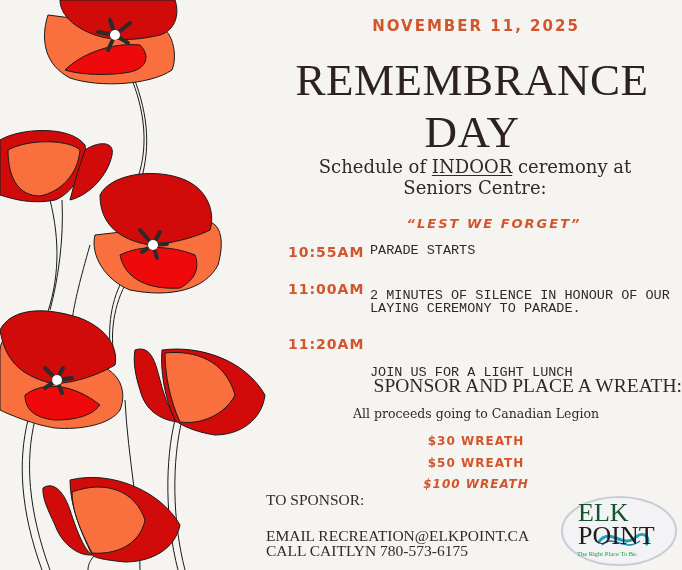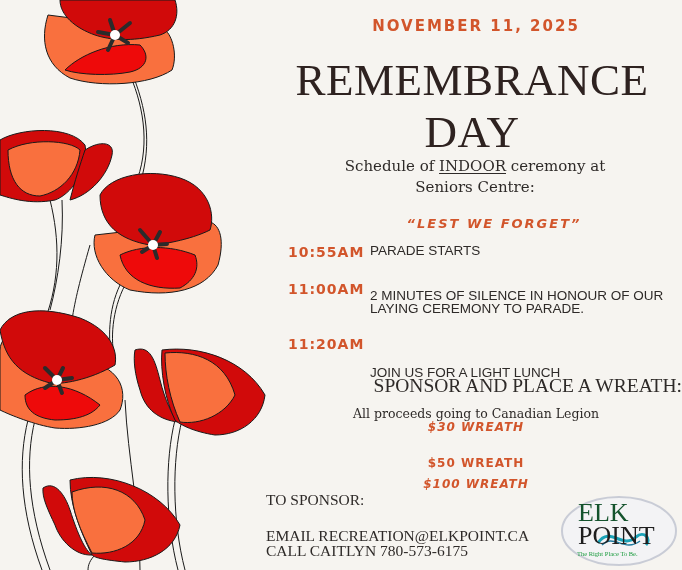--- a/index.html
+++ b/index.html
@@ -20,30 +20,30 @@
     }
     .title {
       left: 262px; width: 420px; text-align: center;
       font-family: "Liberation Serif", serif; font-size: 45px; line-height: 48px;
       color: #2e2220; letter-spacing: 0.5px;
     }
     .title.t1 { top: 56px; }
     .title.t2 { top: 108px; }
     .subtitle {
       left: 275px; width: 400px; top: 156px; text-align: center;
-      font-family: "DejaVu Serif", serif; font-size: 15px; line-height: 21px; color: #2e2a28;
+      font-family: "DejaVu Serif", serif; font-size: 18px; line-height: 21px; color: #2e2a28;
     }
     .subtitle u { text-decoration: underline; text-underline-offset: 2px; }
     .motto {
       left: 288px; width: 412px; top: 216px; text-align: center;
       font-size: 13px; letter-spacing: 2px; font-style: italic;
     }
     .sched-time { left: 288px; font-size: 14px; letter-spacing: 1px; }
     .sched-desc {
-      left: 370px; width: 310px; font-family: Liberation Sans, sans-serif;
+      left: 370px; width: 310px; font-family: Liberation Mono, monospace;
       font-size: 13.5px; line-height: 13px; color: #2e2a28;
     }
     .sponsor-head {
       left: 270px; width: 412px; top: 375px; text-align: right;
       font-family: "Liberation Serif", serif; font-size: 19.5px; color: #2e2a28;
     }
     .proceeds {
       left: 270px; width: 412px; top: 406px; text-align: center;
       font-family: "DejaVu Serif", serif; font-size: 12.5px; color: #2e2a28;
     }
@@ -160,21 +160,21 @@
   <div>LAYING CEREMONY TO PARADE.</div>
 </div>
 
 <div class="abs accent sched-time" style="top:336px;">11:20AM</div>
 <div class="abs sched-desc" style="top:336px;margin-top:30px;">
   <div>JOIN US FOR A LIGHT LUNCH</div>
 </div>
 
 <div class="abs sponsor-head">SPONSOR AND PLACE A WREATH:</div>
 <div class="abs proceeds">All proceeds going to Canadian Legion</div>
-<div class="abs accent wreath" style="top:420px;font-style:italic;">$30 WREATH</div>
+<div class="abs accent wreath" style="top:434px;">$30 WREATH</div>
 <div class="abs accent wreath" style="top:456px;">$50 WREATH</div>
 <div class="abs accent wreath" style="top:477px;font-style:italic;">$100 WREATH</div>
 
 <div class="abs contact" style="top:492px;">TO SPONSOR:</div>
 <div class="abs contact" style="top:528px;">EMAIL RECREATION@ELKPOINT.CA</div>
 <div class="abs contact" style="top:543px;">CALL CAITLYN 780-573-6175</div>
 
 <div class="abs logo">
   <svg width="118" height="72" viewBox="0 0 118 72" xmlns="http://www.w3.org/2000/svg">
     <ellipse cx="59" cy="36" rx="57" ry="34" fill="#f3f3f5" stroke="#c9ccd6" stroke-width="2"></ellipse>

